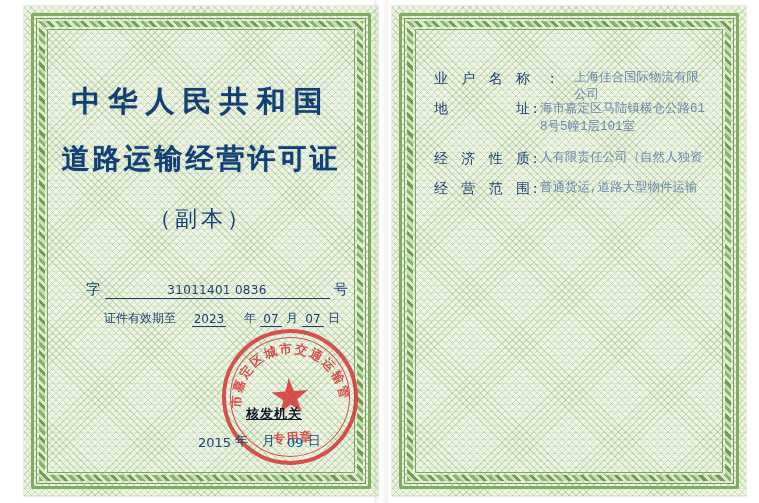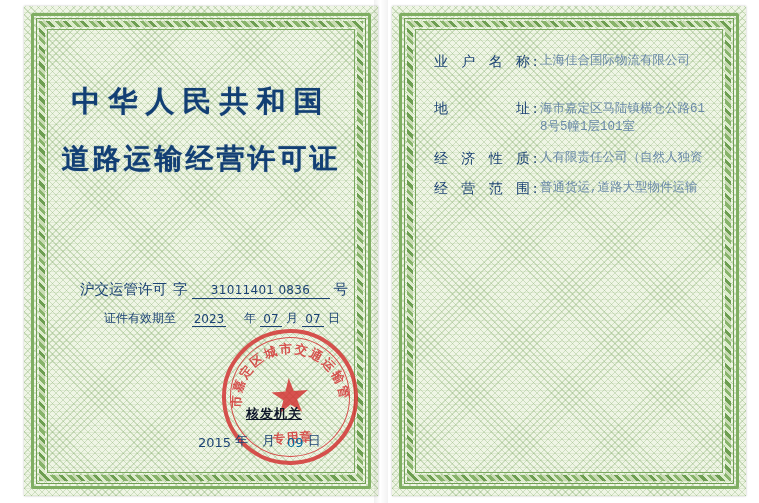--- a/index.html
+++ b/index.html
@@ -265,21 +265,21 @@
   }
   .info-row .value {
     flex: 1;
     color: #5d7fa4;
     font-size: 12.5px;
     line-height: 17px;
     opacity: 0.9;
     word-break: break-all;
     font-family: Liberation Mono, monospace;
   }
-  #row-company { top: 21px; }
+  #row-company { top: 38px; gap: 17px; }
   #row-address { top: 68px; }
   #row-address .value { line-height: 18px; }
   #row-nature  { top: 118px; }
   #row-scope   { top: 148px; }
 
   
   #binding {
     position: absolute;
     left: 374px;
     top: 0;
@@ -299,23 +299,23 @@
     <div class="border-mid"></div>
     <div class="border-orn"></div>
     <div class="border-inner"></div>
 
     <div class="content">
 
       <div class="title-cn" id="nation-title">中华人民共和国</div>
 
       <div class="title-cn" id="doc-title">道路运输经营许可证</div>
 
+      <div class="title-cn" id="doc-subtitle">（副本）</div>
 
       <div class="line-row" id="permit-row">
-        <span class="lbl">沪交运管许可</span>
         <span class="lbl" style="margin-left:6px;">字</span>
         <span class="num">31011401 0836</span>
         <span class="tail">号</span>
       </div>
 
       <div class="line-row" id="validity-row">
         <span class="lbl">证件有效期至</span>
         <span class="yr">2023</span>
         <span class="sep">年</span>
         <span class="mo">07</span>

